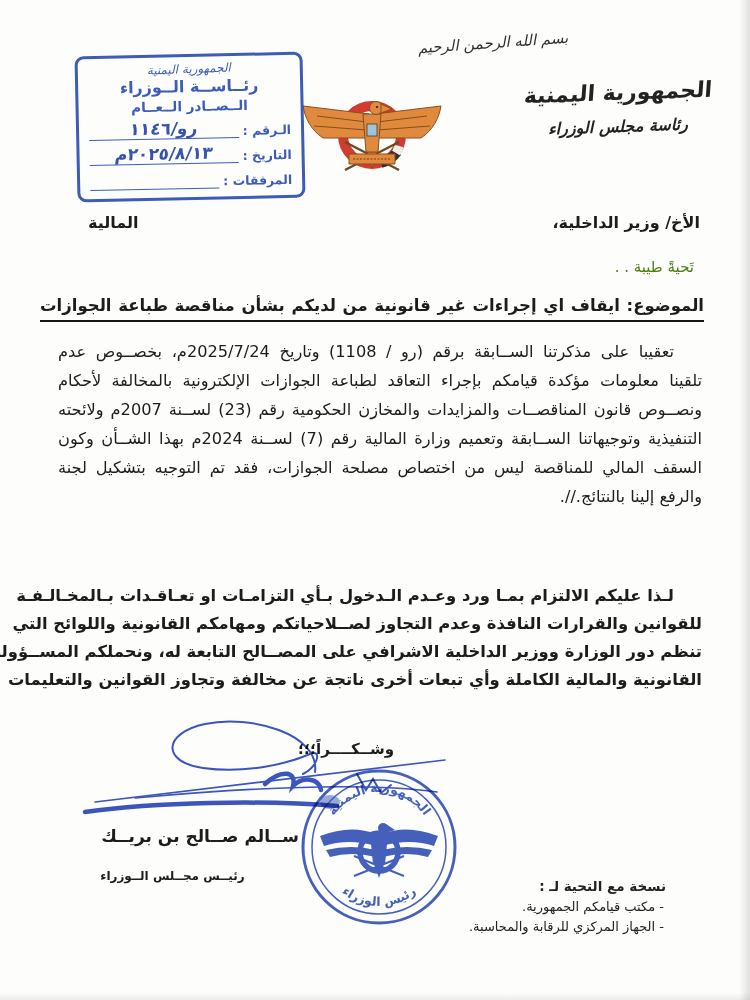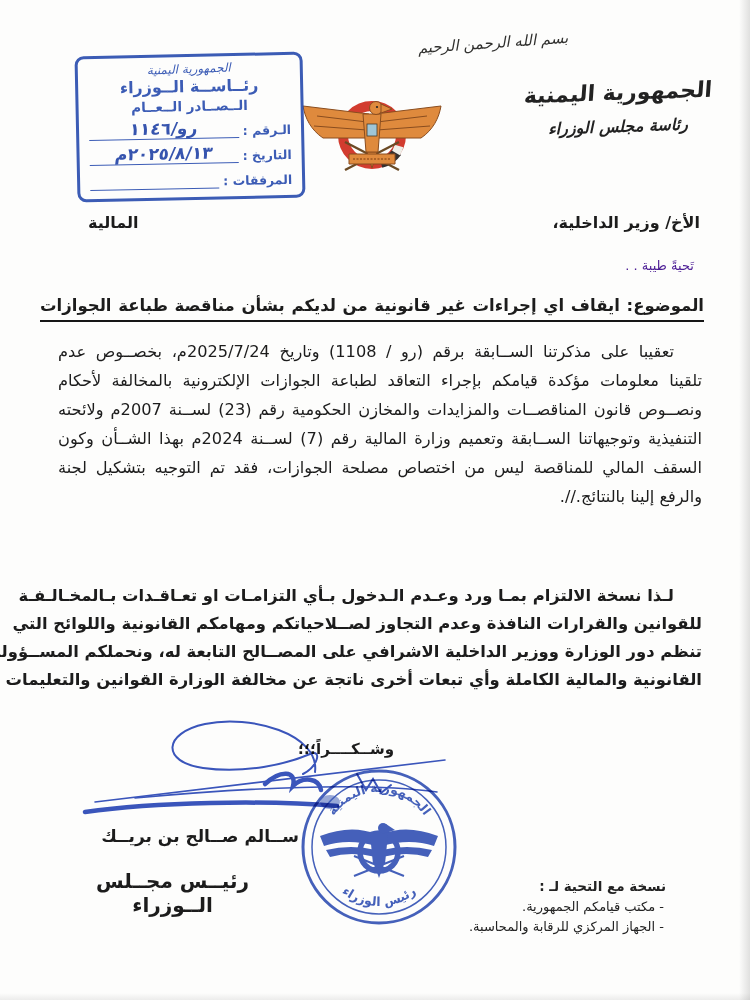--- a/index.html
+++ b/index.html
@@ -34,42 +34,42 @@
   .sb-l3{font-size:13.5px;font-weight:bold;text-align:center;margin-top:2px;}
   .sb-row{display:flex;align-items:flex-end;gap:4px;height:25px;}
   .sb-lab{font-size:12.5px;font-weight:bold;white-space:nowrap;}
   .sb-line{flex:1;border-bottom:1.6px solid #2c4fb0;text-align:center;height:23px;}
   .sb-hw{display:inline-block;font-size:17px;font-weight:bold;color:#2646a8;
     transform:skewX(-8deg) translateY(3px);white-space:nowrap;}
 
   
   .addr-row{position:absolute;left:88px;right:50px;top:213px;display:flex;
     justify-content:space-between;font-size:16px;font-weight:bold;}
-  .greeting{position:absolute;right:56px;top:258px;font-size:13px;color:#4c1d95;}
+  .greeting{position:absolute;right:56px;top:258px;font-size:15px;color:#4d7c0f;}
   .subject{
     position:absolute;left:40px;right:46px;top:296px;
     font-size:16.5px;font-weight:bold;padding-bottom:5px;
     border-bottom:2.2px solid #161616;
     text-align:justify;text-align-last:justify;
   }
   .para{position:absolute;left:58px;right:48px;font-size:16.2px;}
   .p1{top:337px;}
   .p2{top:582px;font-weight:bold;font-size:16.4px;}
   .ln{height:29px;line-height:29px;text-align:justify;text-align-last:justify;white-space:nowrap;}
   .p2 .ln{height:28px;line-height:28px;}
   .ln.first{padding-right:28px;}
   .ln.last{text-align:right;text-align-last:right;}
 
   .thanks{position:absolute;left:298px;top:740px;font-size:15px;font-weight:bold;}
 
   .signature{position:absolute;left:65px;top:712px;mix-blend-mode:multiply;}
   .signer-name{position:absolute;left:80px;top:826px;width:240px;text-align:center;
     font-size:17px;font-weight:bold;}
   .signer-title{position:absolute;left:80px;top:869px;width:185px;text-align:center;
-    font-size:20px;font-weight:bold;}
+    font-size:12px;font-weight:bold;}
 
   .roundstamp{position:absolute;left:296px;top:764px;mix-blend-mode:multiply;opacity:.9;}
 
   .cc{position:absolute;right:84px;top:878px;text-align:right;color:#232323;}
   .cc-title{font-size:13.5px;font-weight:bold;}
   .cc-item{font-size:13px;margin-top:5px;padding-right:2px;}
 </style>
 </head>
 <body>
 
@@ -135,24 +135,24 @@
   <div class="para p1">
     <div class="ln first">تعقيبا على مذكرتنا الســابقة برقم (رو / 1108) وتاريخ 2025/7/24م، بخصــوص عدم</div>
     <div class="ln">تلقينا معلومات مؤكدة قيامكم بإجراء التعاقد لطباعة الجوازات الإلكترونية بالمخالفة لأحكام</div>
     <div class="ln">ونصــوص قانون المناقصــات والمزايدات والمخازن الحكومية رقم (23) لســنة 2007م ولائحته</div>
     <div class="ln">التنفيذية وتوجيهاتنا الســابقة وتعميم وزارة المالية رقم (7) لســنة 2024م بهذا الشــأن وكون</div>
     <div class="ln">السقف المالي للمناقصة ليس من اختصاص مصلحة الجوازات، فقد تم التوجيه بتشكيل لجنة</div>
     <div class="ln last">والرفع إلينا بالنتائج.//.</div>
   </div>
 
   <div class="para p2">
-    <div class="ln first">لـذا نسخة الالتزام بمـا ورد وعـدم الـدخول بـأي التزامـات او تعـاقـدات بـالمخـالـفـة</div>
+    <div class="ln first">لـذا عليكم الالتزام بمـا ورد وعـدم الـدخول بـأي التزامـات او تعـاقـدات بـالمخـالـفـة</div>
     <div class="ln">للقوانين والقرارات النافذة وعدم التجاوز لصــلاحياتكم ومهامكم القانونية واللوائح التي</div>
     <div class="ln">تنظم دور الوزارة ووزير الداخلية الاشرافي على المصــالح التابعة له، ونحملكم المســؤولية</div>
-    <div class="ln">القانونية والمالية الكاملة وأي تبعات أخرى ناتجة عن مخالفة الوزارة القوانين والتعليمات</div>
+    <div class="ln">القانونية والمالية الكاملة وأي تبعات أخرى ناتجة عن مخالفة وتجاوز القوانين والتعليمات</div>
   </div>
 
   <div class="thanks">وشــكــــراً؛؛؛</div>
 
   <svg class="signature" width="400" height="130" viewBox="0 0 400 130">
     <g fill="none" stroke="#3a55bd" stroke-linecap="round">
       <path stroke-width="2" d="M 250 60 C 255 22 185 2 140 12 C 98 21 96 50 138 56 C 180 62 222 52 245 42 C 258 37 252 55 238 62"></path>
       <path stroke-width="1.6" d="M 30 90 L 380 48"></path>
       <path stroke-width="1.6" d="M 70 86 C 180 76 300 70 372 80"></path>
       <path stroke-width="4.5" d="M 200 72 C 215 58 232 58 228 74 C 238 64 254 66 256 78"></path>

